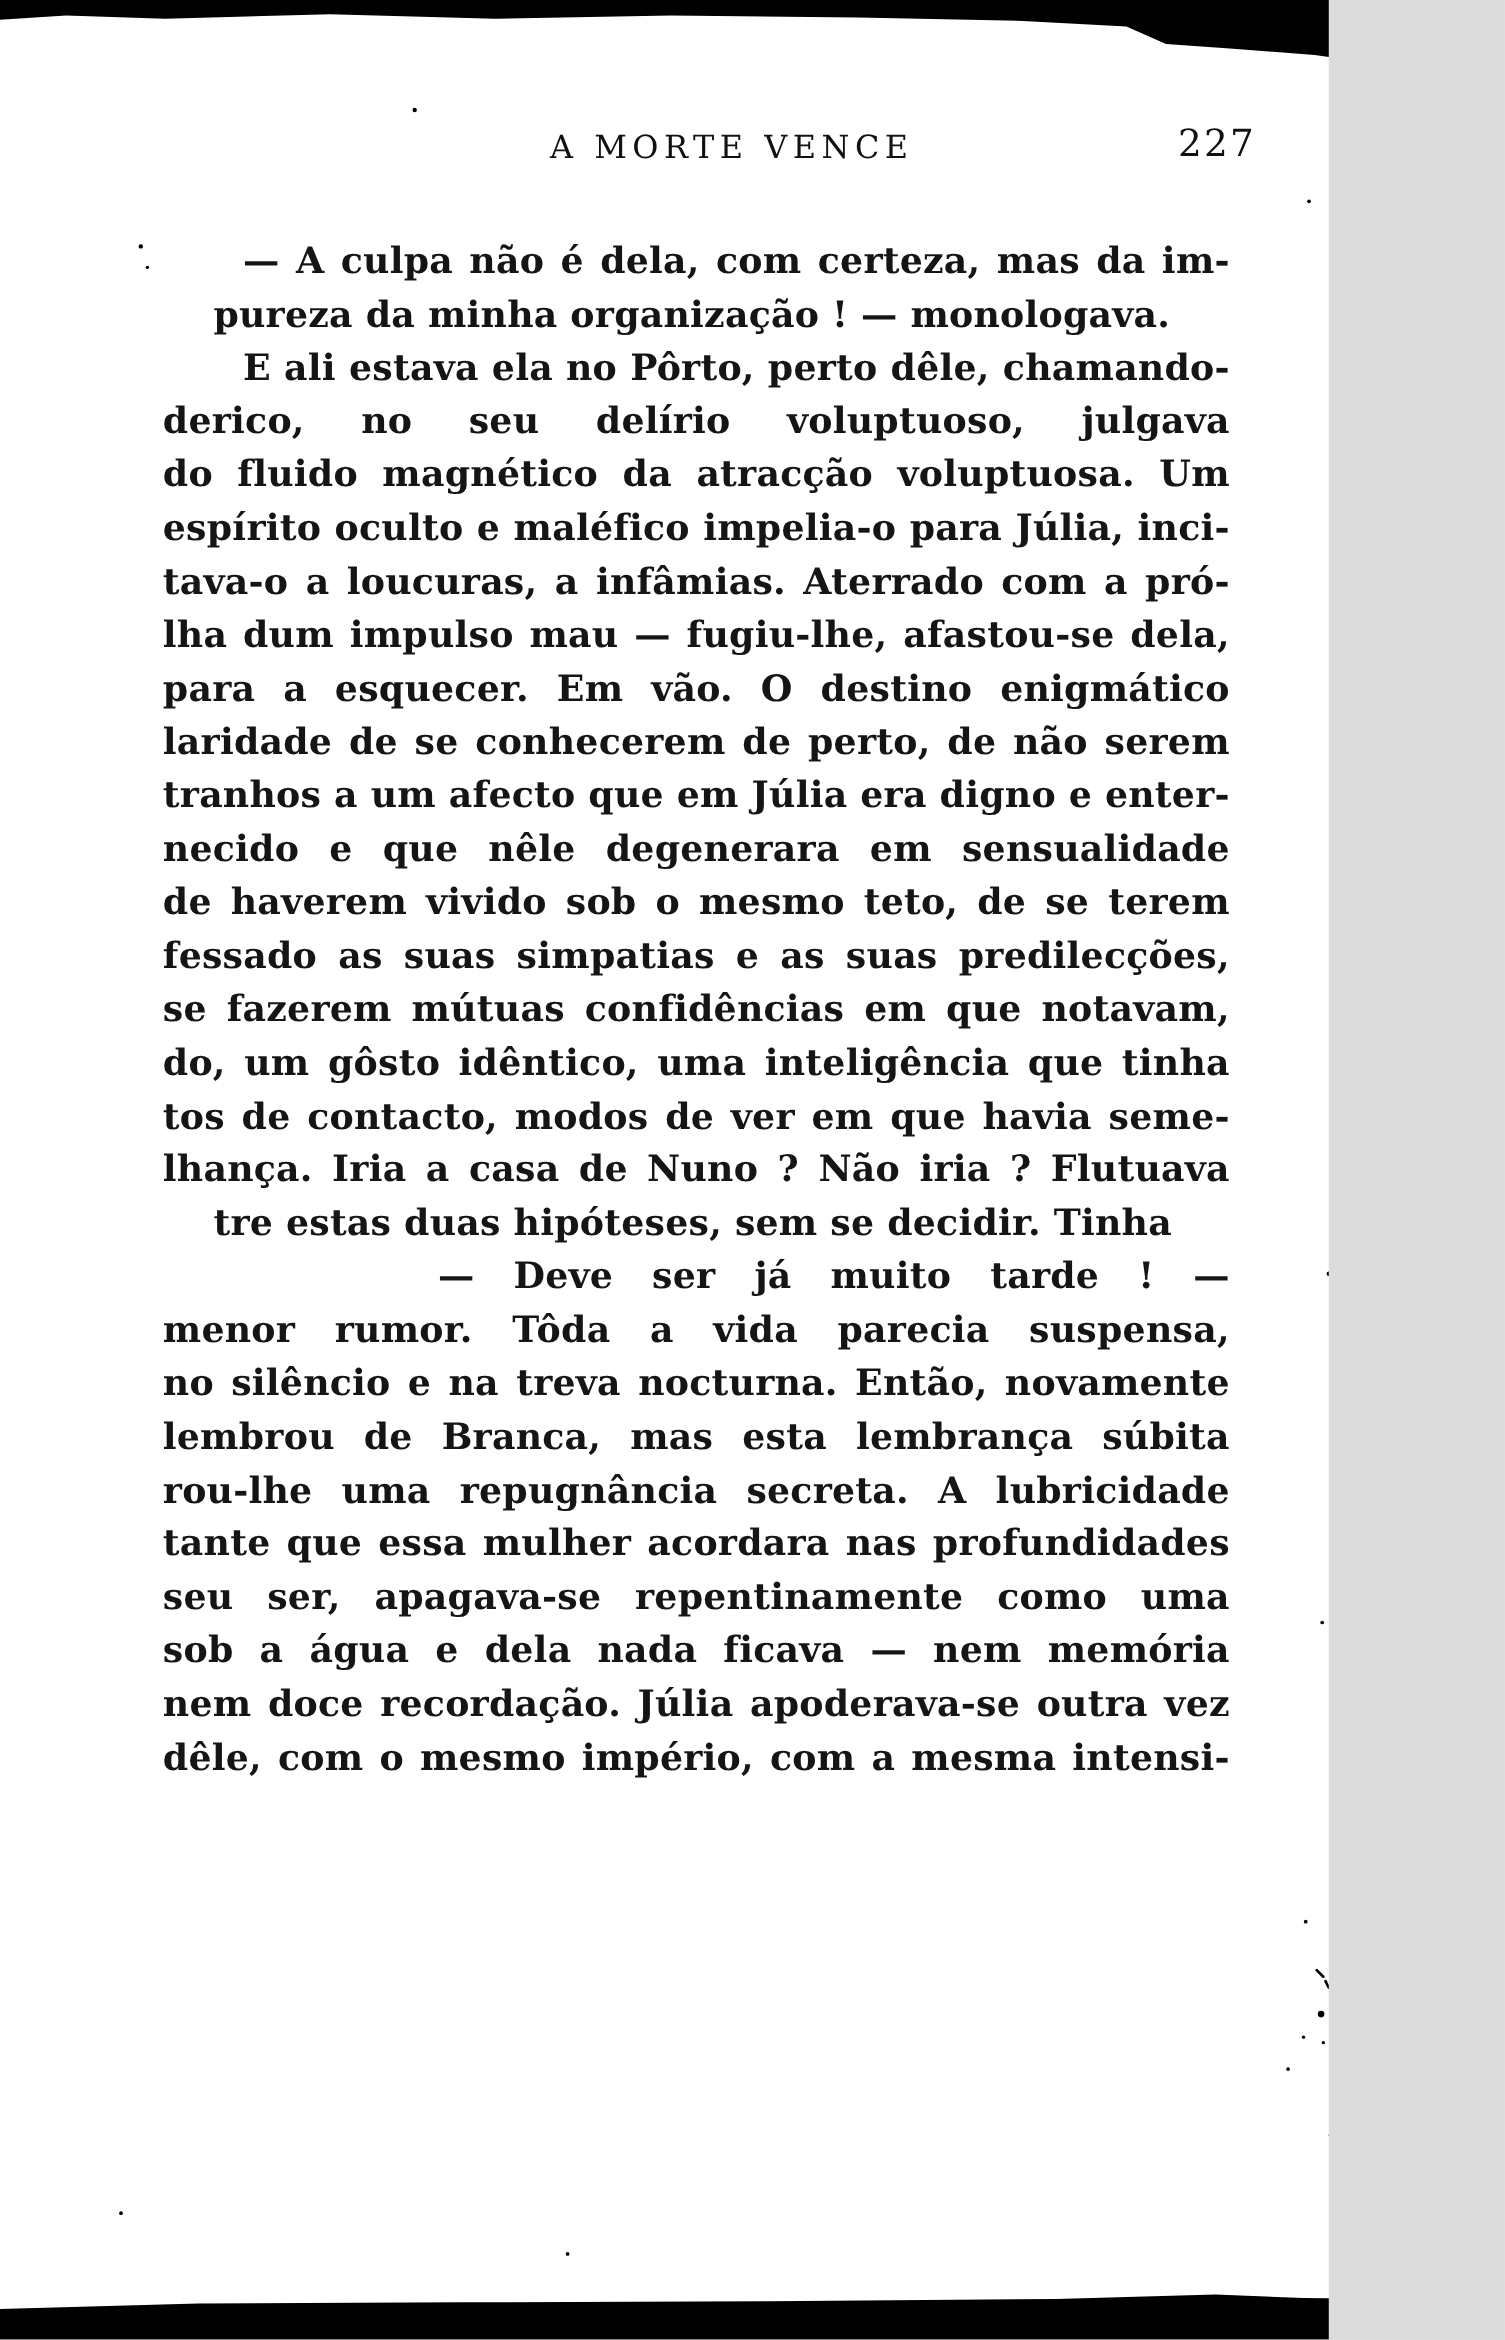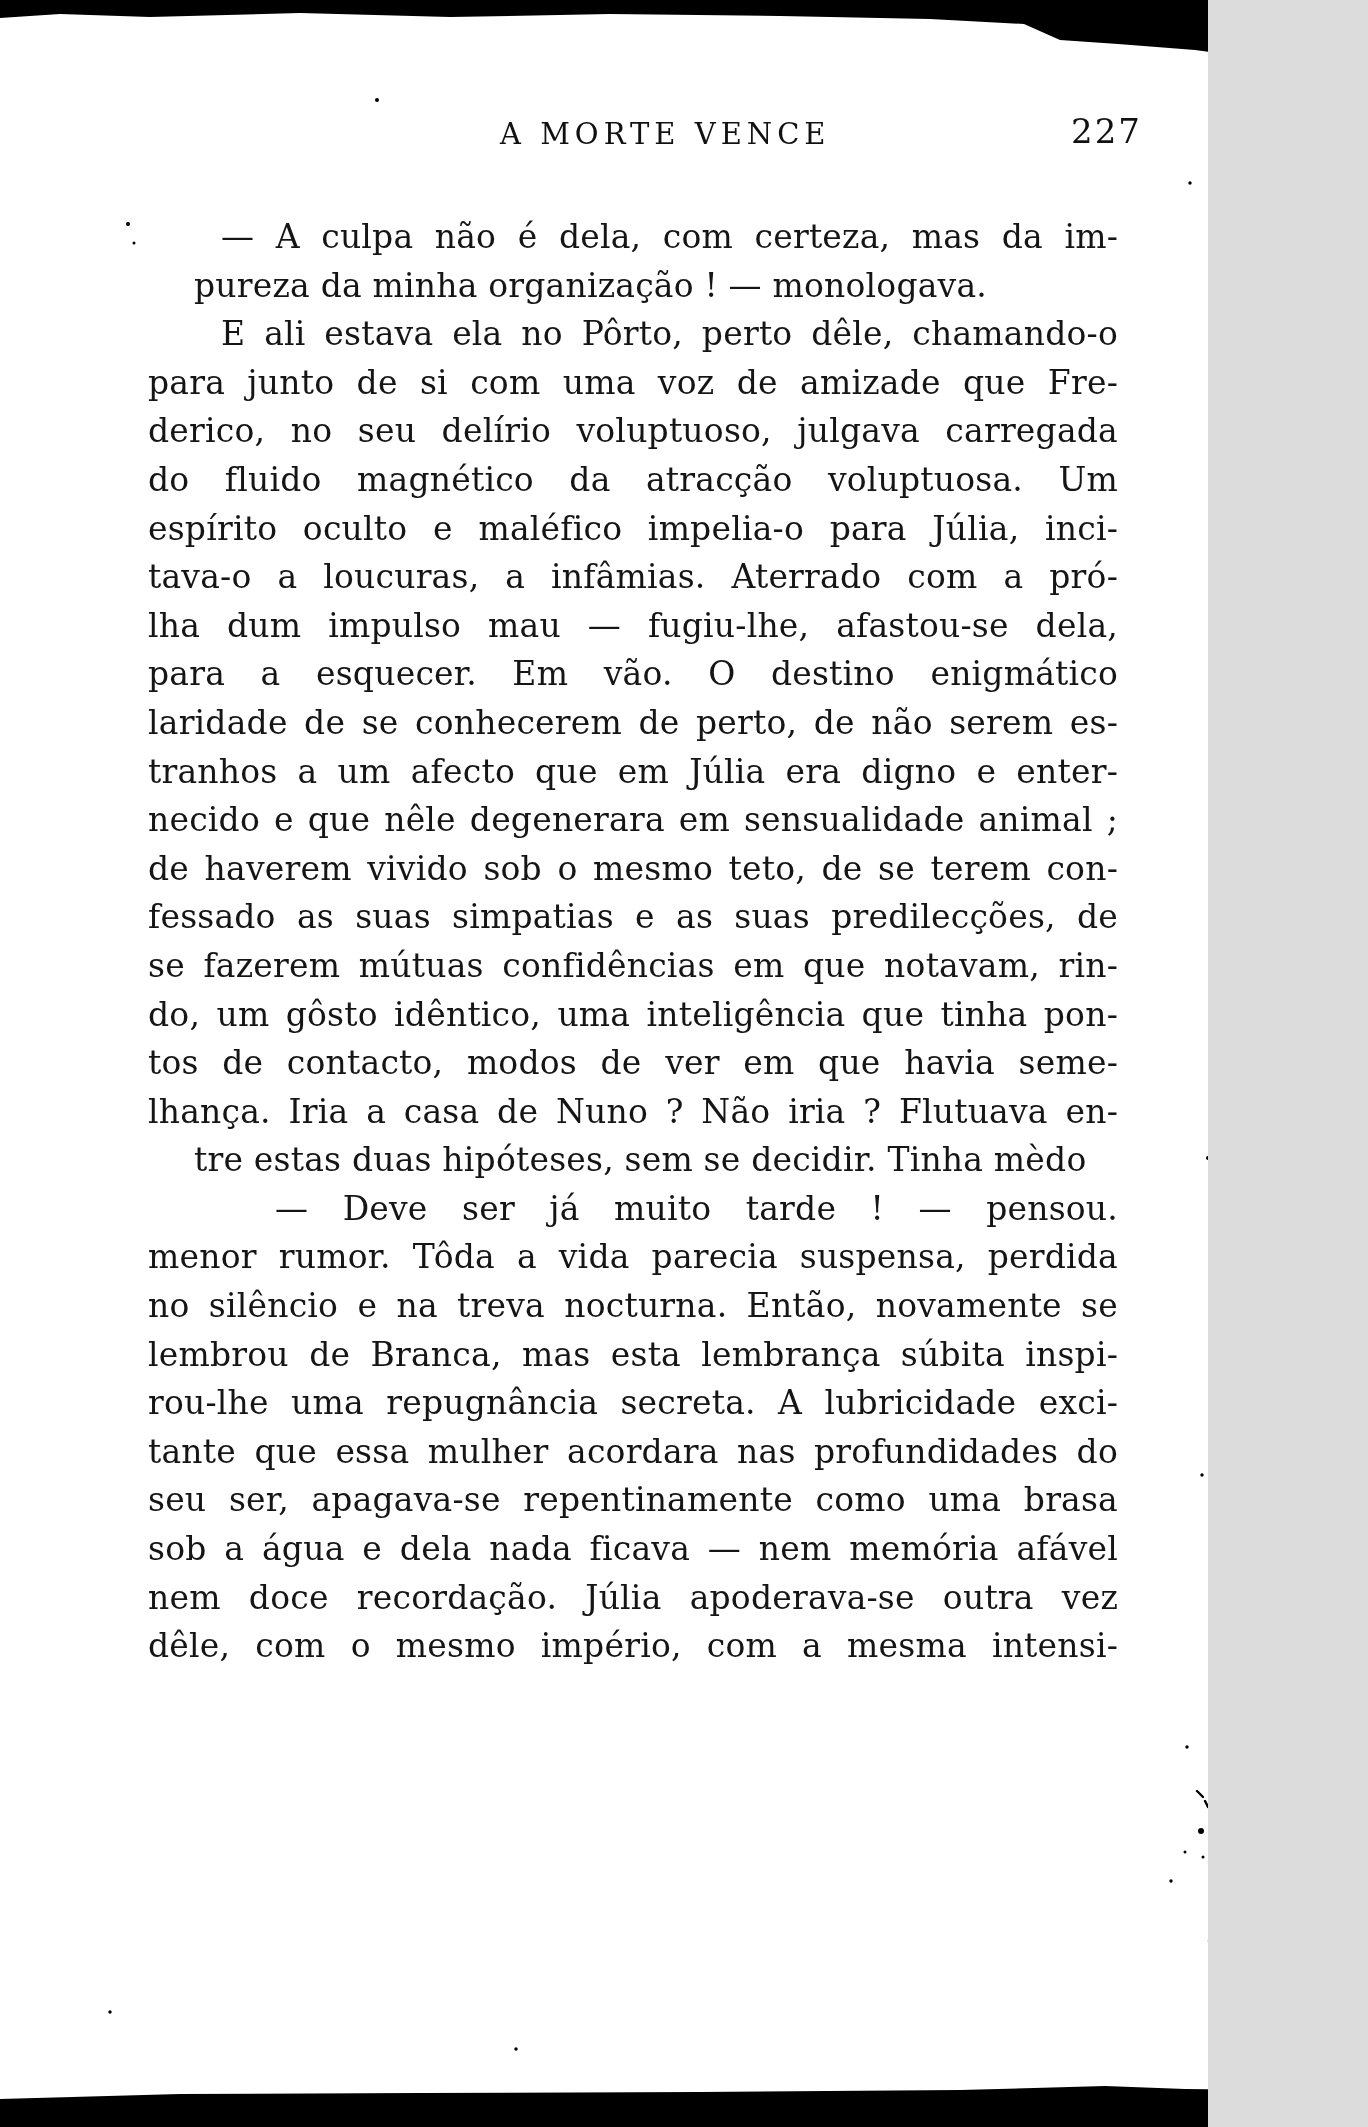--- a/index.html
+++ b/index.html
@@ -38,20 +38,21 @@
     font-size: 33px;
     line-height: 48.6px;
     letter-spacing: 0.2px;
   }
   .para { margin: 0; }
   .line {
     height: 48.6px;
     line-height: 48.6px;
     overflow: hidden;
     text-align: justify;
+    font-weight: bold;
   }
   
   .line::after { content: ""; display: inline-block; width: 100%; height: 0; }
   .line.no-just { text-align: left; margin-left: 46px; }
   .line.no-just::after { content: none; }
   .line.indent { text-indent: 73px; }
   .para.spread .line { word-spacing: 0.72em; text-align: right; }
 </style>
 </head>
 <body>
@@ -94,21 +95,20 @@
 
   <div class="page-number">227</div>
 
   <div class="body-text">
       <div class="para">
         <div class="line indent">— A culpa não é dela, com certeza, mas da im-</div>
         <div class="line no-just">pureza da minha organização ! — monologava.</div>
       </div>
       <div class="para">
         <div class="line indent">E ali estava ela no Pôrto, perto dêle, chamando-o</div>
-        <div class="line">para junto de si com uma voz de amizade que Fre-</div>
         <div class="line">derico, no seu delírio voluptuoso, julgava carregada</div>
         <div class="line">do fluido magnético da atracção voluptuosa. Um</div>
         <div class="line">espírito oculto e maléfico impelia-o para Júlia, inci-</div>
         <div class="line">tava-o a loucuras, a infâmias. Aterrado com a pró-</div>
         <div class="line">lha dum impulso mau — fugiu-lhe, afastou-se dela,</div>
         <div class="line">para a esquecer. Em vão. O destino enigmático</div>
         <div class="line">laridade de se conhecerem de perto, de não serem es-</div>
         <div class="line">tranhos a um afecto que em Júlia era digno e enter-</div>
         <div class="line">necido e que nêle degenerara em sensualidade animal ;</div>
         <div class="line">de haverem vivido sob o mesmo teto, de se terem con-</div>

